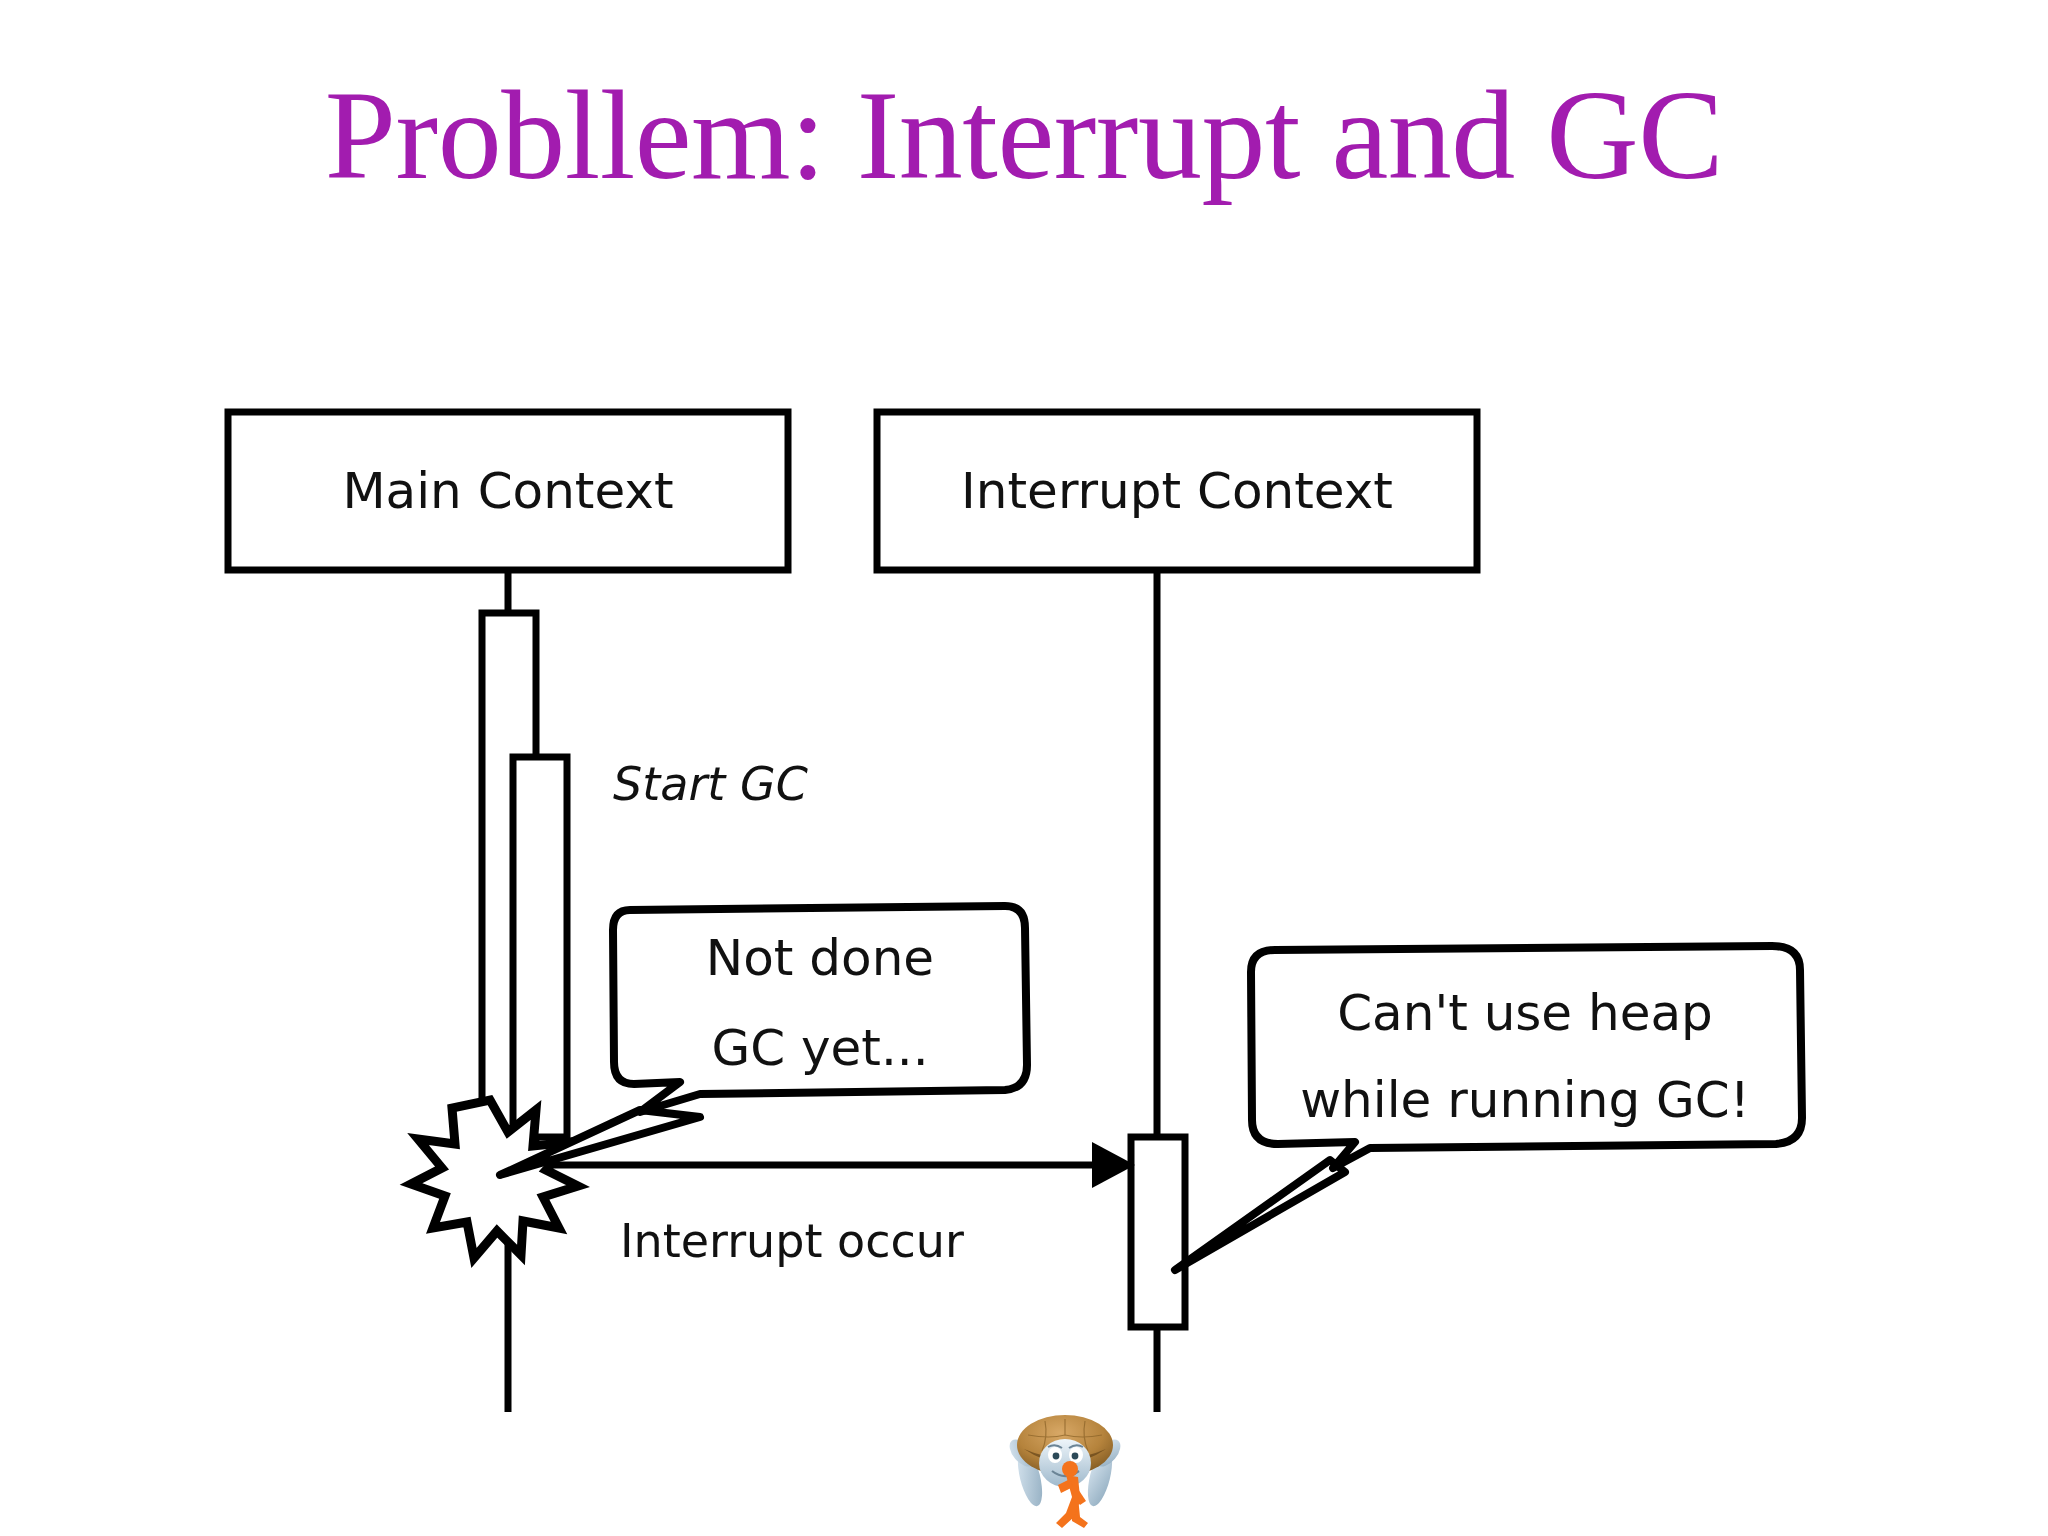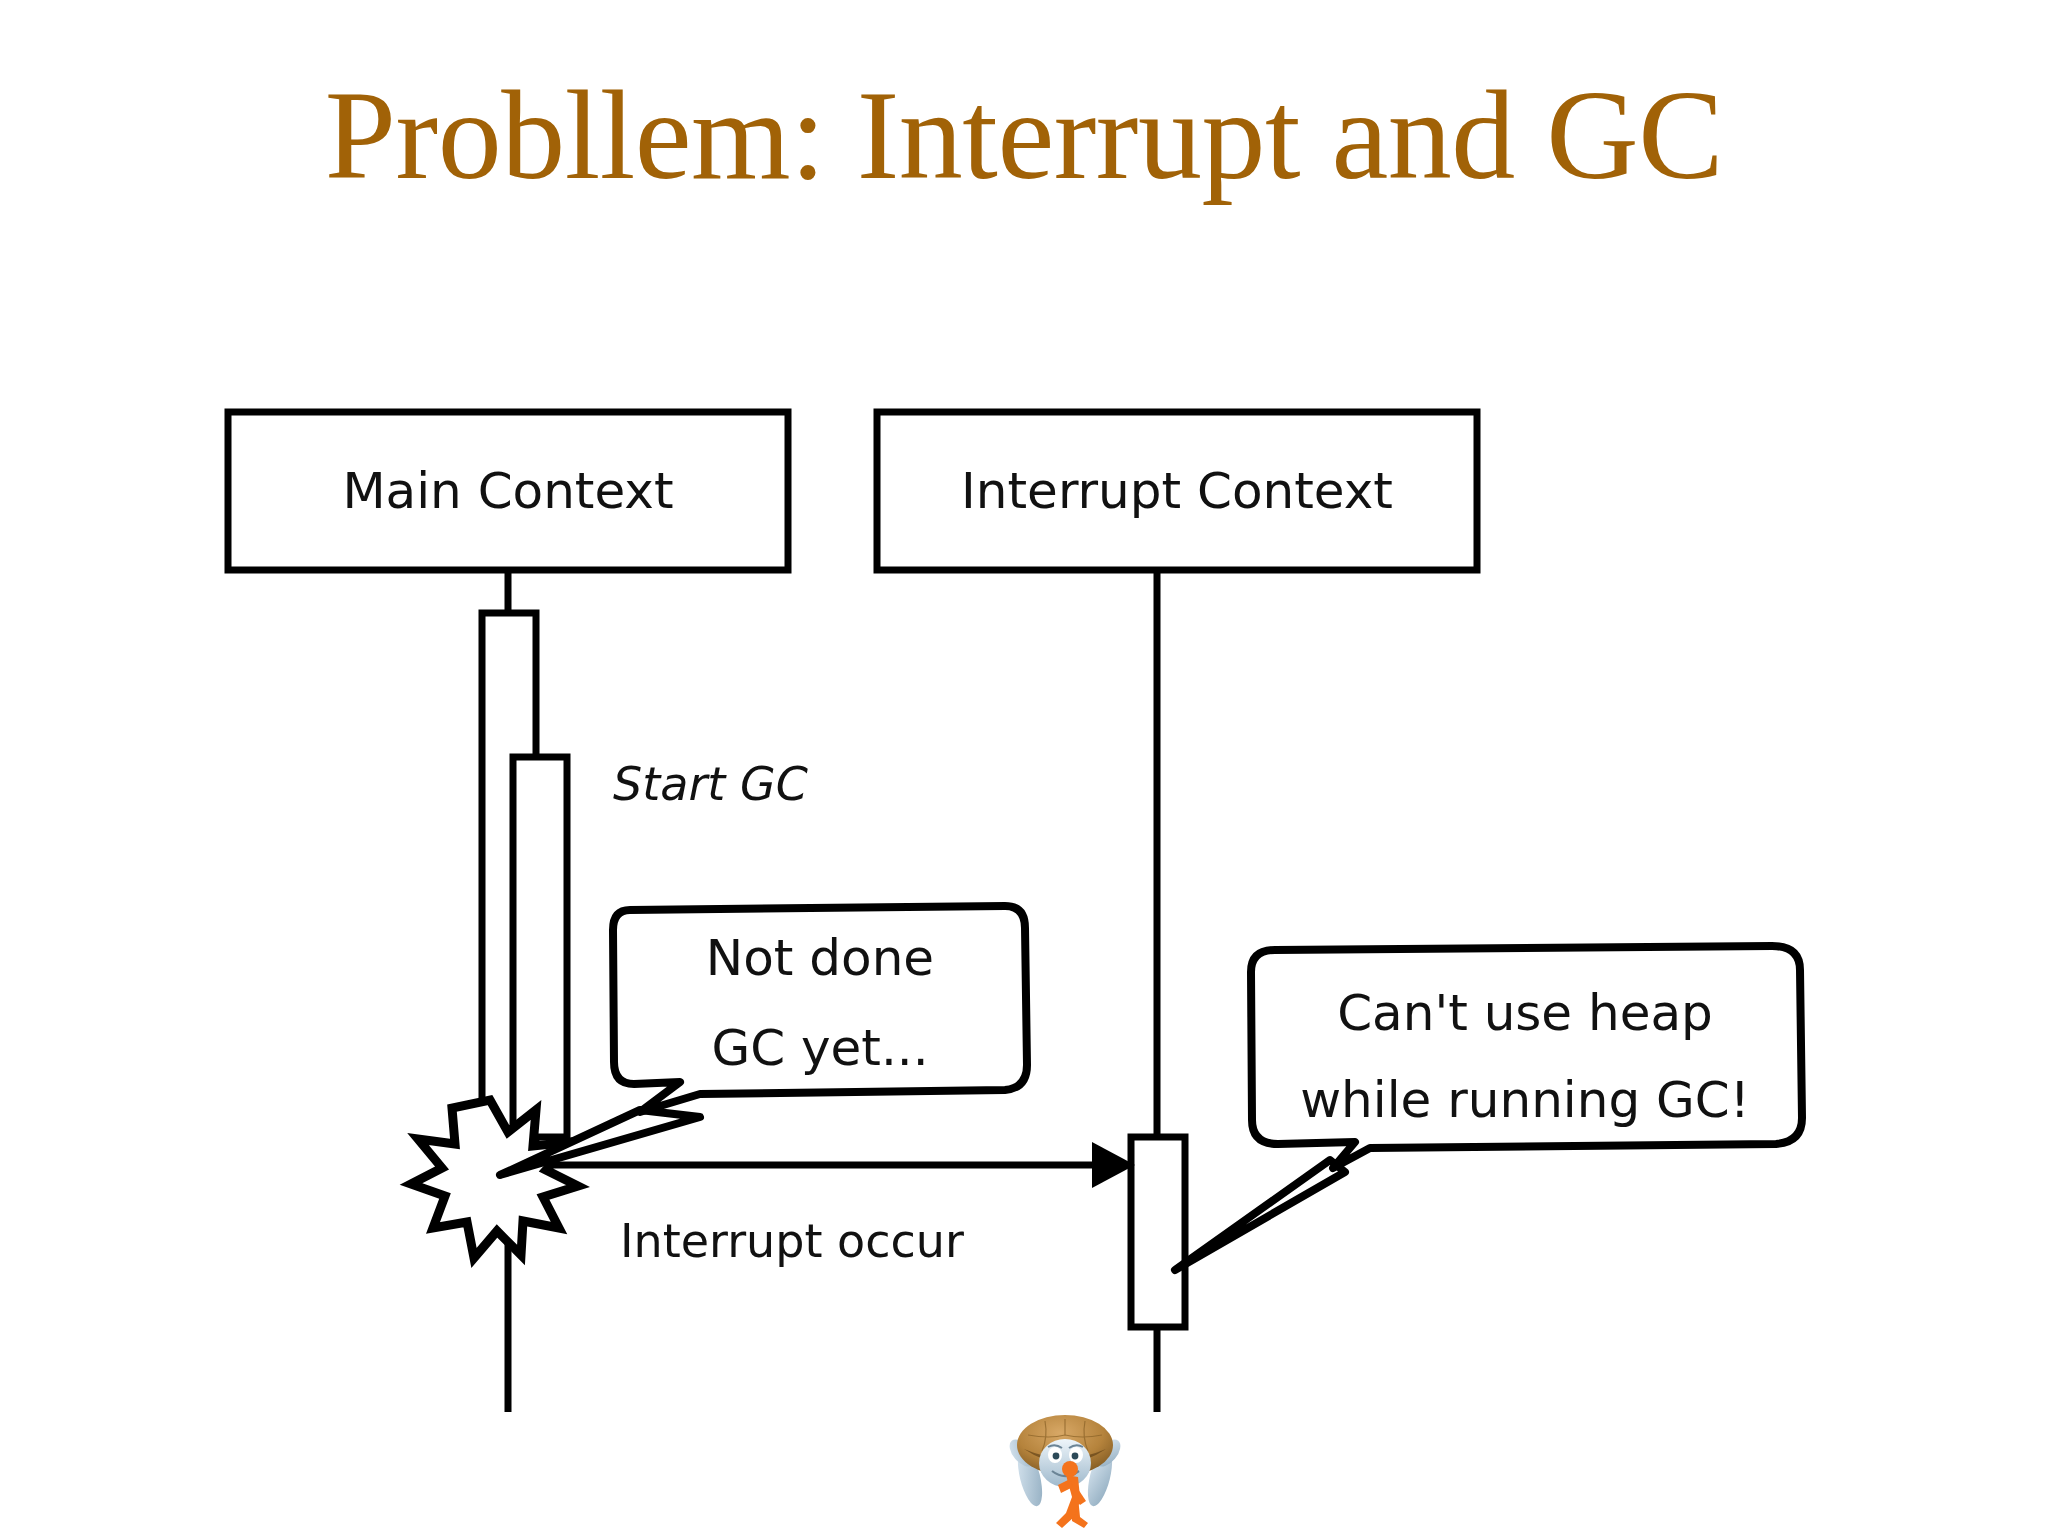--- a/index.html
+++ b/index.html
@@ -19,21 +19,21 @@
   
   #slide-title {
     position: absolute;
     left: 0;
     top: 62px;
     width: 2048px;
     text-align: center;
     font-family: "Liberation Serif", "DejaVu Serif", serif;
     font-size: 128px;
     line-height: 1.15;
-    color: #a16207;
+    color: #a21caf;
     letter-spacing: -0.5px;
     white-space: nowrap;
   }
 
   
   #diagram {
     position: absolute;
     left: 0;
     top: 0;
     width: 2048px;

